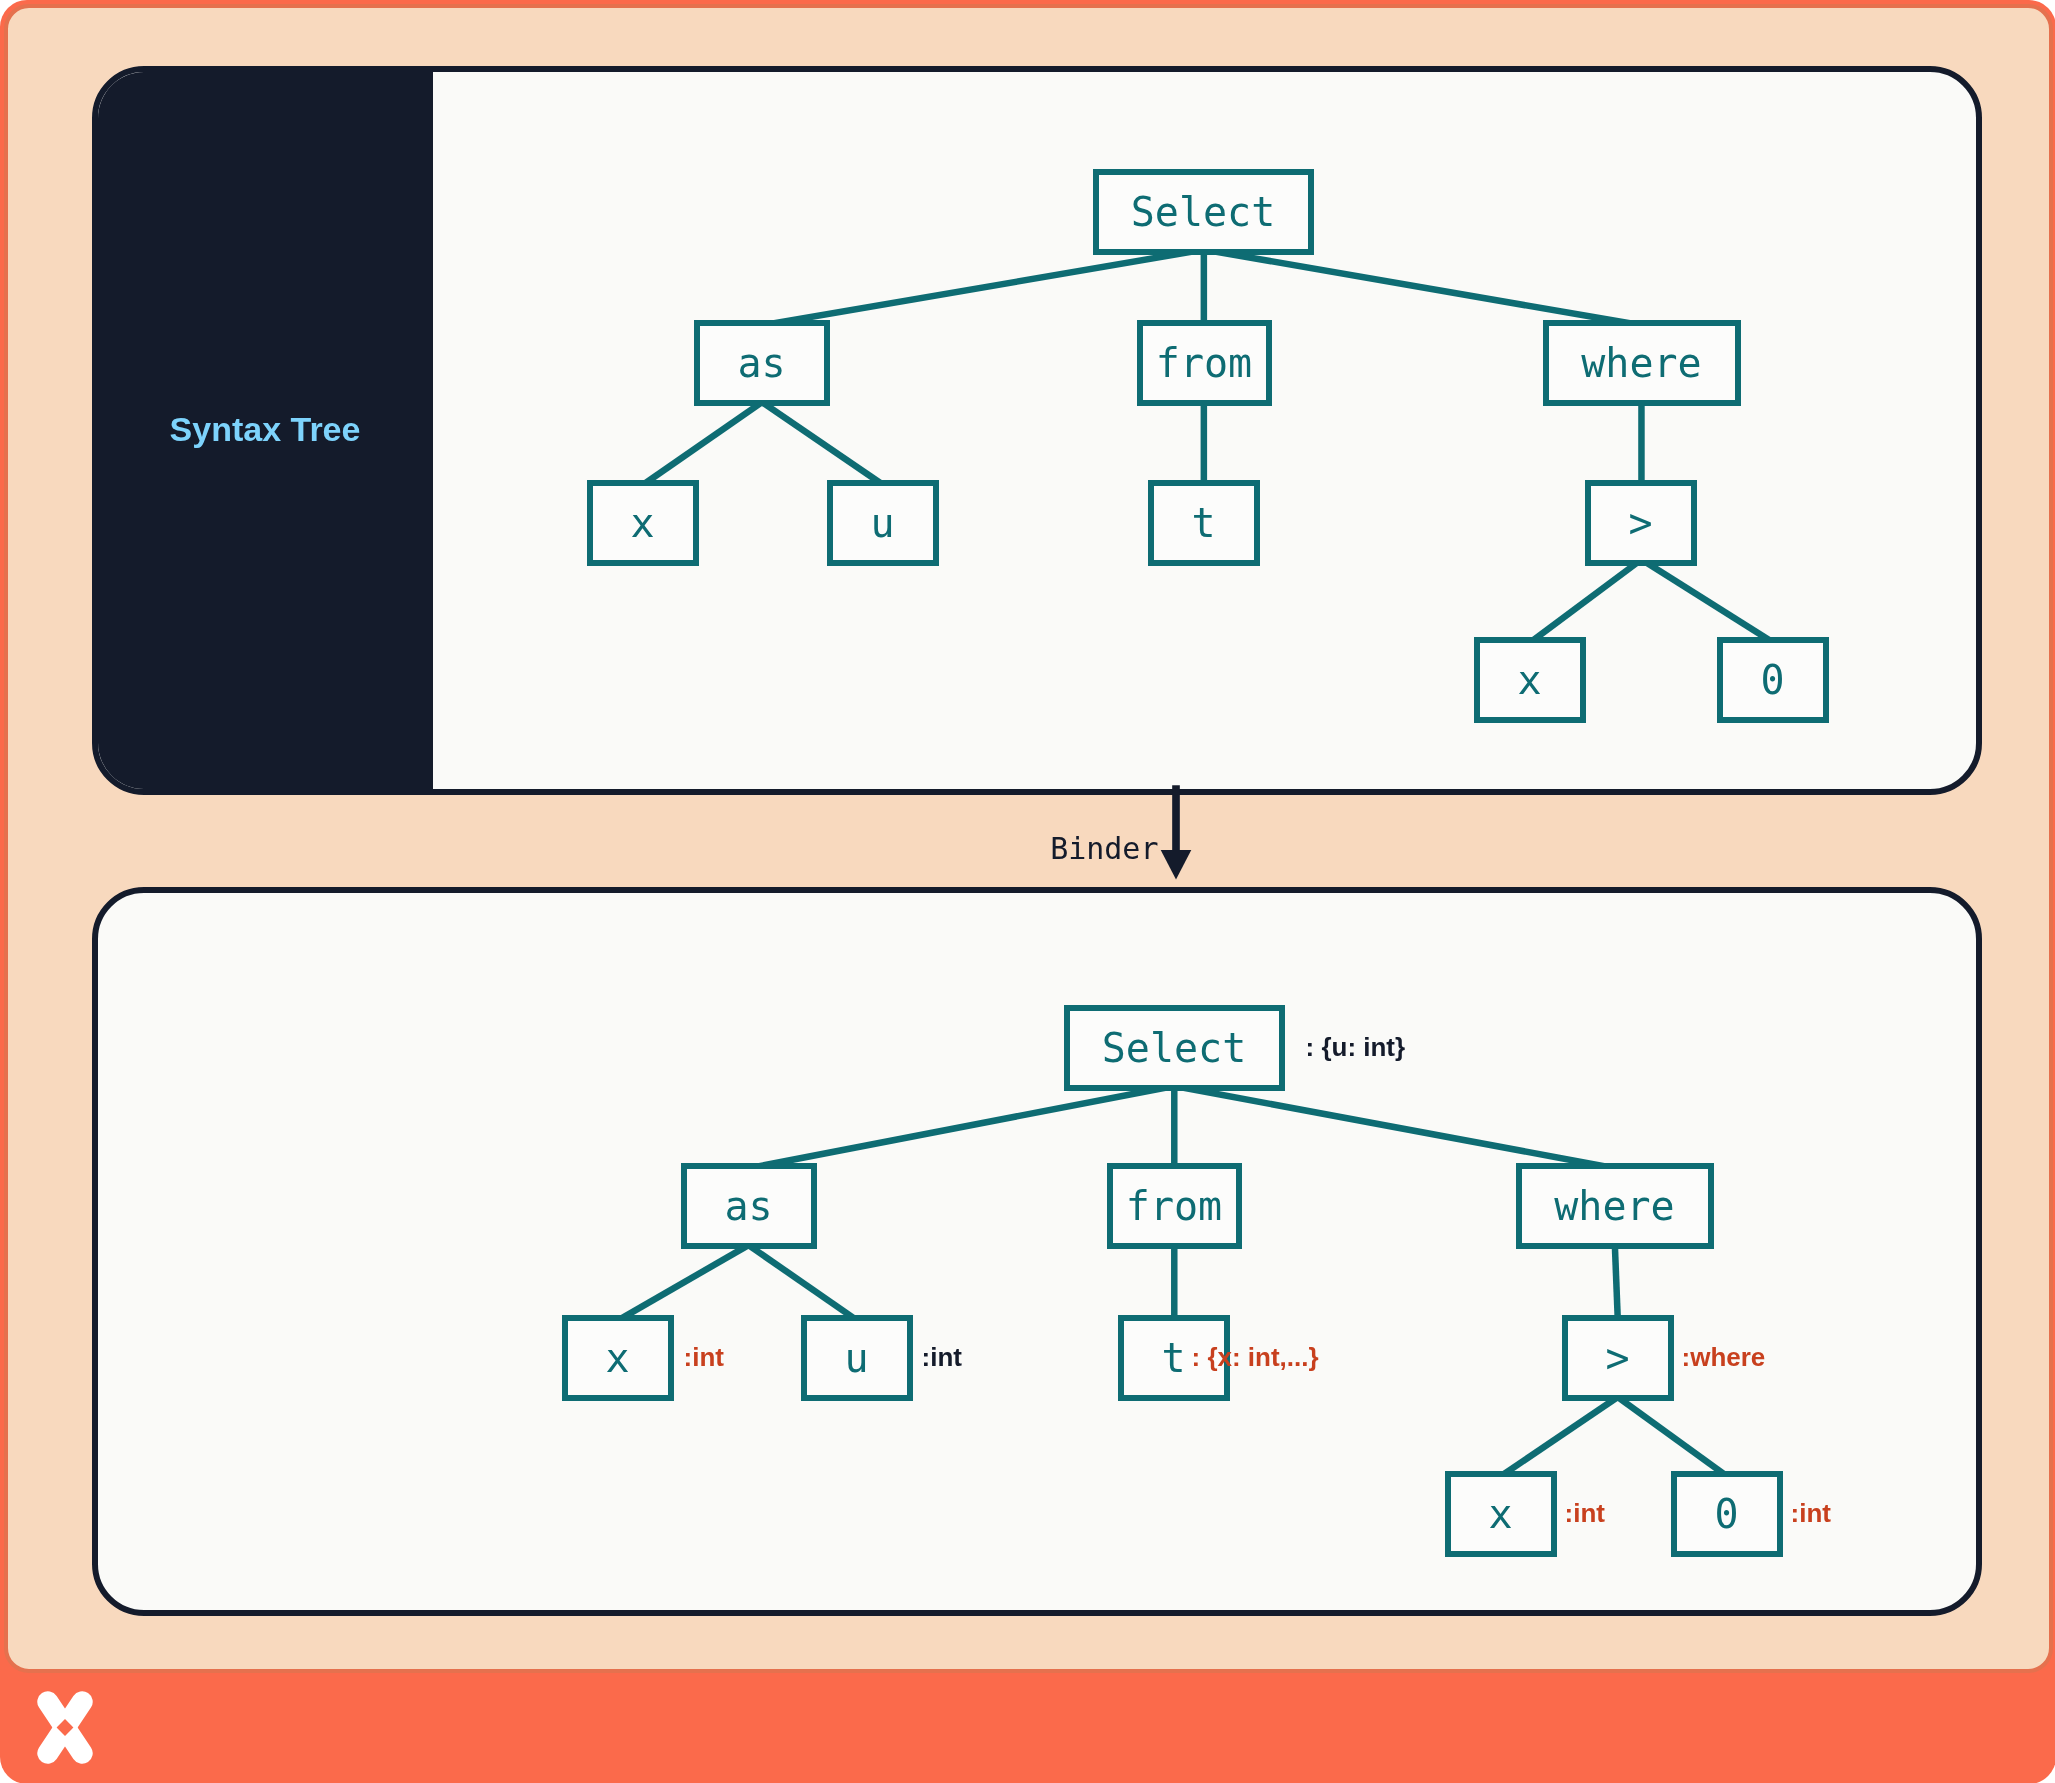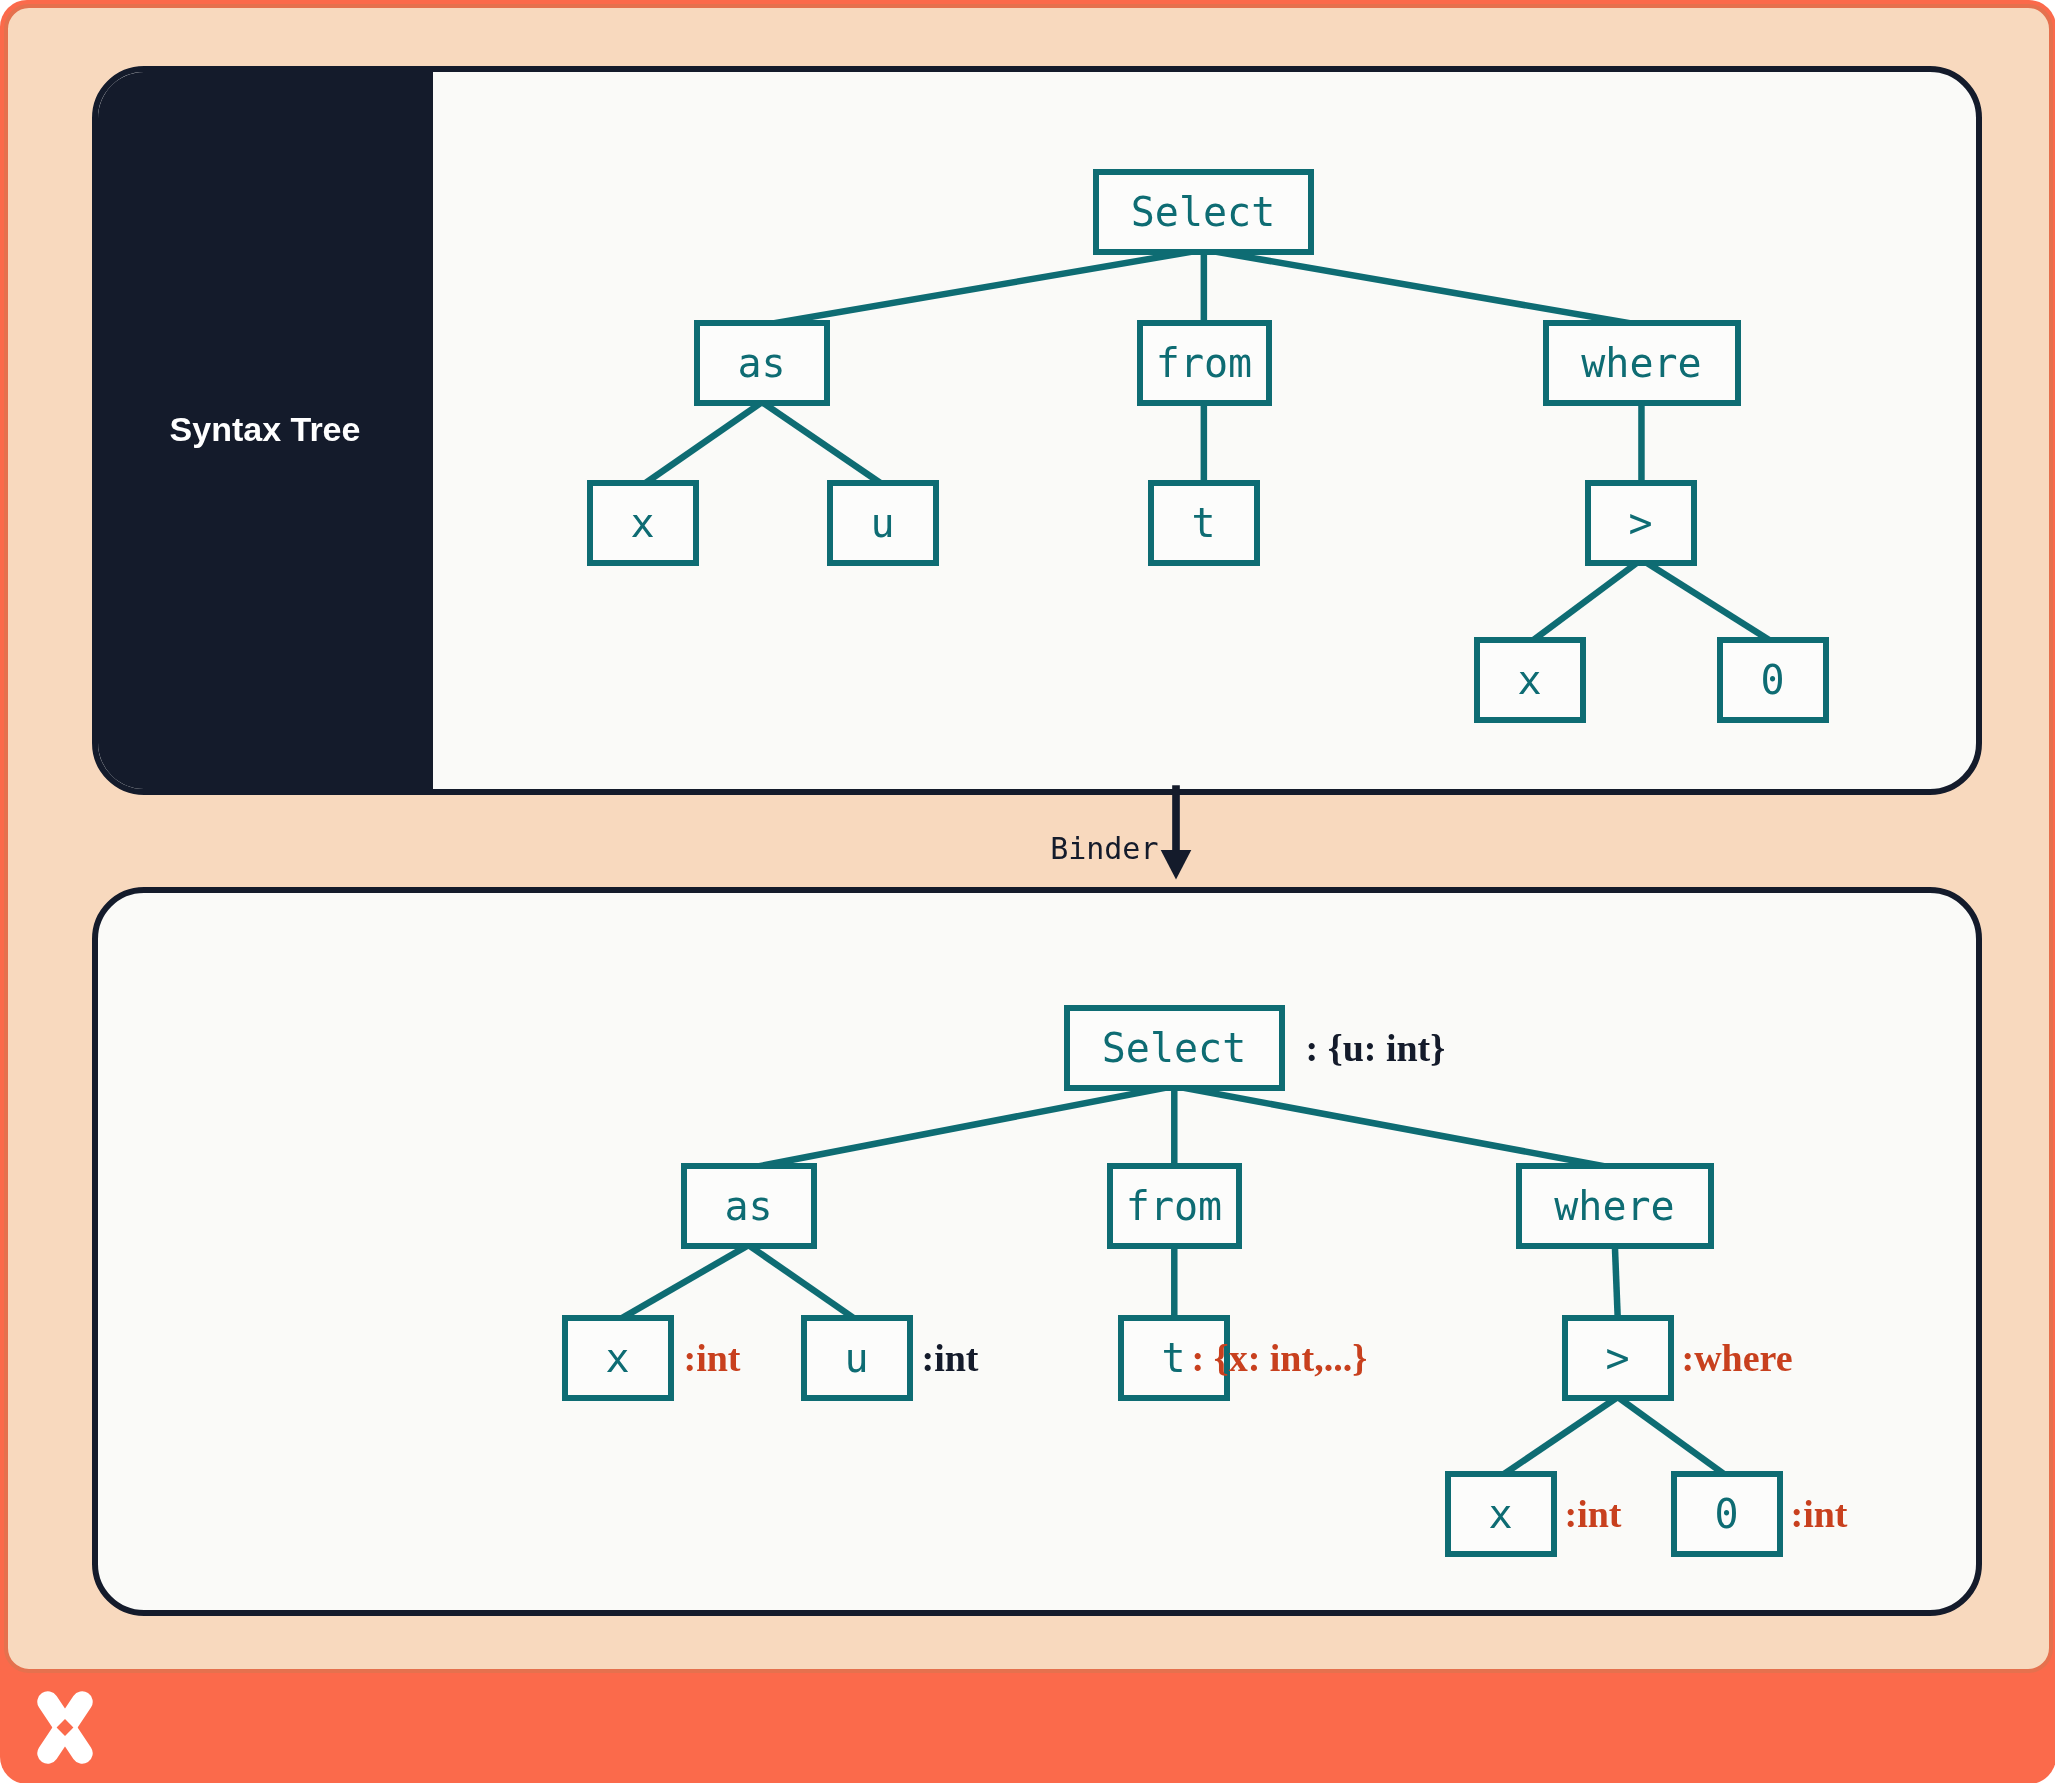--- a/index.html
+++ b/index.html
@@ -34,41 +34,41 @@
   }
   .panel-1{top:58px;}
   .panel-2{top:879px;}
   .sidebar{
     position:absolute;left:0;top:0;bottom:0;width:335px;
     background:var(--navy);
     display:flex;flex-direction:column;justify-content:center;align-items:center;
     z-index:3;
   }
   .sidebar-label{
-    color:#ffffff;font-size:34px;font-weight:bold;line-height:1.62;
+    color:#7dd3fc;font-size:34px;font-weight:bold;line-height:1.62;
     text-align:right;letter-spacing:0px;
   }
   .edges{position:absolute;left:0;top:0;z-index:1;}
   .node{
     position:absolute;height:86px;
     border:6px solid var(--teal);
     background:#FCFCFB;
     box-sizing:border-box;
     display:flex;align-items:center;justify-content:center;
     z-index:2;
     font-family:"DejaVu Sans Mono",monospace;
     font-feature-settings:"zero" 1;
     font-size:40px;color:var(--teal);
   }
   .anno{
     position:absolute;height:86px;display:flex;align-items:center;
     z-index:2;white-space:pre;
-    font-family:Liberation Serif, serif;
+    font-family:Liberation Sans, sans-serif;
     font-feature-settings:"zero" 1;
-    font-size:38px;font-weight:bold;
+    font-size:26px;font-weight:bold;
   }
   .anno.red{color:var(--red);}
   .anno.dark{color:var(--navy);}
   .binder-label{
     position:absolute;left:917px;top:820px;width:234px;height:38px;
     display:flex;align-items:flex-end;justify-content:flex-end;
     font-family:"DejaVu Sans Mono",monospace;
     font-size:30px;color:var(--navy);
   }
   .binder-arrow{position:absolute;left:1156px;top:785px;z-index:4;}

